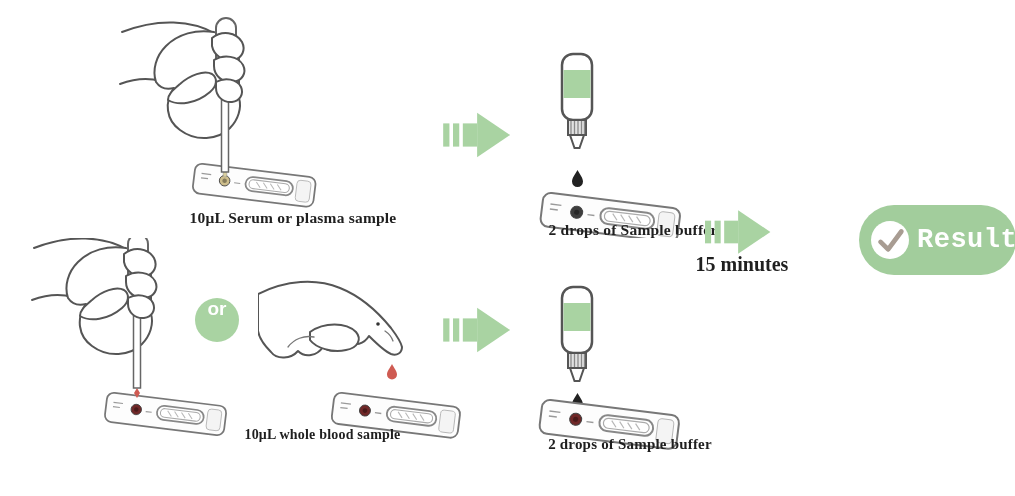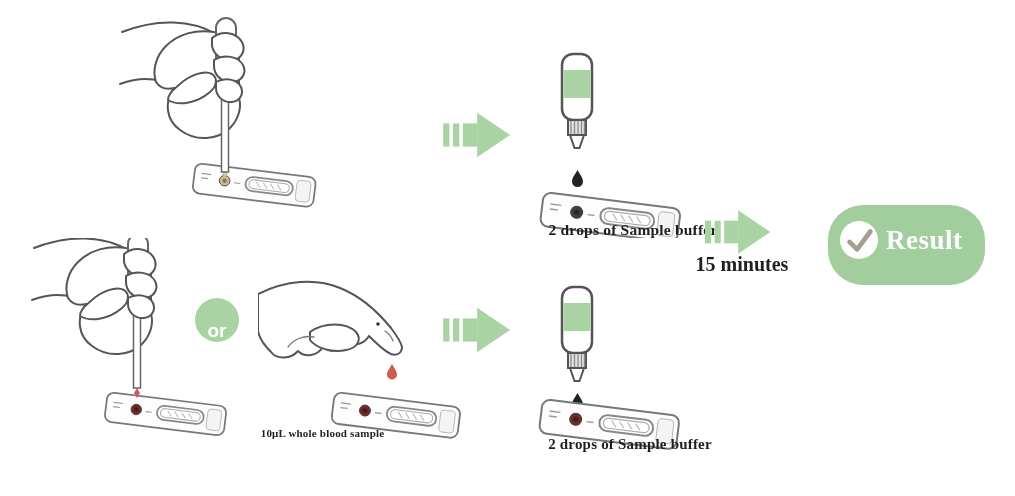--- a/index.html
+++ b/index.html
@@ -10,26 +10,26 @@
   .abs{position:absolute;}
   .label{
     position:absolute;text-align:center;font-weight:bold;
     font-size:15.5px;color:var(--label-text,#1f1f1f);letter-spacing:.2px;
     white-space:nowrap;
   }
   
   .green-fill{fill:var(--green,#a9d3a2);}
   .or-badge{
     position:absolute;left:195px;top:298px;width:44px;height:44px;border-radius:50%;
-    background:var(--green,#a9d3a2);color:#ffffff;display:flex;align-items:flex-end;justify-content:center;
+    background:var(--green,#a9d3a2);color:#ffffff;display:flex;align-items:flex-start;justify-content:center;
     font-family:"Liberation Sans",sans-serif;font-size:19px;font-weight:bold;
   }
   .result-pill{
-    position:absolute;left:828px;top:205px;width:157px;height:80px;border-radius:35px;
-    background:var(--result-pill,#a2cd9c);display:flex;align-items:center;
+    position:absolute;left:859px;top:205px;width:157px;height:70px;border-radius:35px;
+    background:var(--result-pill,#a2cd9c);display:flex;align-items:center;font-family:Liberation Mono, monospace;
   }
   .result-circle{
     position:absolute;left:12px;top:16px;width:38px;height:38px;border-radius:50%;background:#ffffff;
     display:flex;align-items:center;justify-content:center;
   }
   .result-text{
     position:absolute;left:58px;top:0;height:70px;display:flex;align-items:center;
     color:#ffffff;font-weight:bold;font-size:27px;letter-spacing:.5px;
   }
   .wait-label{position:absolute;left:694px;top:253px;width:96px;text-align:center;
@@ -111,20 +111,21 @@
     </defs>
   </svg>
 
   <svg class="abs" style="left:118px;top:0" width="300" height="215" viewBox="0 0 300 215">
     <g transform="translate(77,162) rotate(7) scale(0.88)" style="--well:var(--well-serum,#cdbd8b)">
       <use href="#cassette"></use>
     </g>
     <ellipse cx="107" cy="174" rx="2" ry="3" fill="#d9cf9f" stroke="#999" stroke-width="0.5"></ellipse>
     <use href="#pipette-hand" transform="translate(2,12)"></use>
   </svg>
+  <div class="label" style="left:168px;top:209px;width:250px;">10μL Serum or plasma sample</div>
 
   <svg class="abs" style="left:443px;top:110px" width="70" height="50" viewBox="0 0 78 56">
       <use href="#block-arrow"></use>
     </svg>
 
   <svg class="abs" style="left:535px;top:48px" width="170" height="190" viewBox="0 0 170 190">
     <use href="#bottle" transform="translate(25,4)"></use>
     <use href="#droplet" transform="translate(37,122) scale(1.1)" class="dark-drop"></use>
     <g transform="translate(8,143) rotate(7)" style="--well:var(--well-dark,#3d3d3d)">
       <use href="#cassette"></use>
@@ -160,21 +161,21 @@
 
   <svg class="abs" style="left:258px;top:276px" width="160" height="112" viewBox="0 0 160 112">
     <use href="#finger-hand"></use>
     <use href="#droplet" transform="translate(129,88)" class="blood"></use>
   </svg>
   <svg class="abs" style="left:328px;top:383px" width="160" height="60" viewBox="0 0 160 60">
     <g transform="translate(6,8) rotate(7) scale(0.92)" style="--well:var(--well-blood,#702828)">
       <use href="#cassette"></use>
     </g>
   </svg>
-  <div class="label" style="left:215px;top:427px;width:215px;font-size:11px;">10μL whole blood sample</div>
+  <div class="label" style="left:215px;top:427px;width:215px;font-size:14px;">10μL whole blood sample</div>
 
   <svg class="abs" style="left:443px;top:305px" width="70" height="50" viewBox="0 0 78 56">
       <use href="#block-arrow"></use>
     </svg>
 
   <svg class="abs" style="left:535px;top:281px" width="170" height="185" viewBox="0 0 170 185">
     <use href="#bottle" transform="translate(25,4)"></use>
     <use href="#droplet" transform="translate(37,112) scale(1.1)" class="dark-drop"></use>
     <g transform="translate(7,117) rotate(7)" style="--well:var(--well-blood,#702828)">
       <use href="#cassette"></use>

